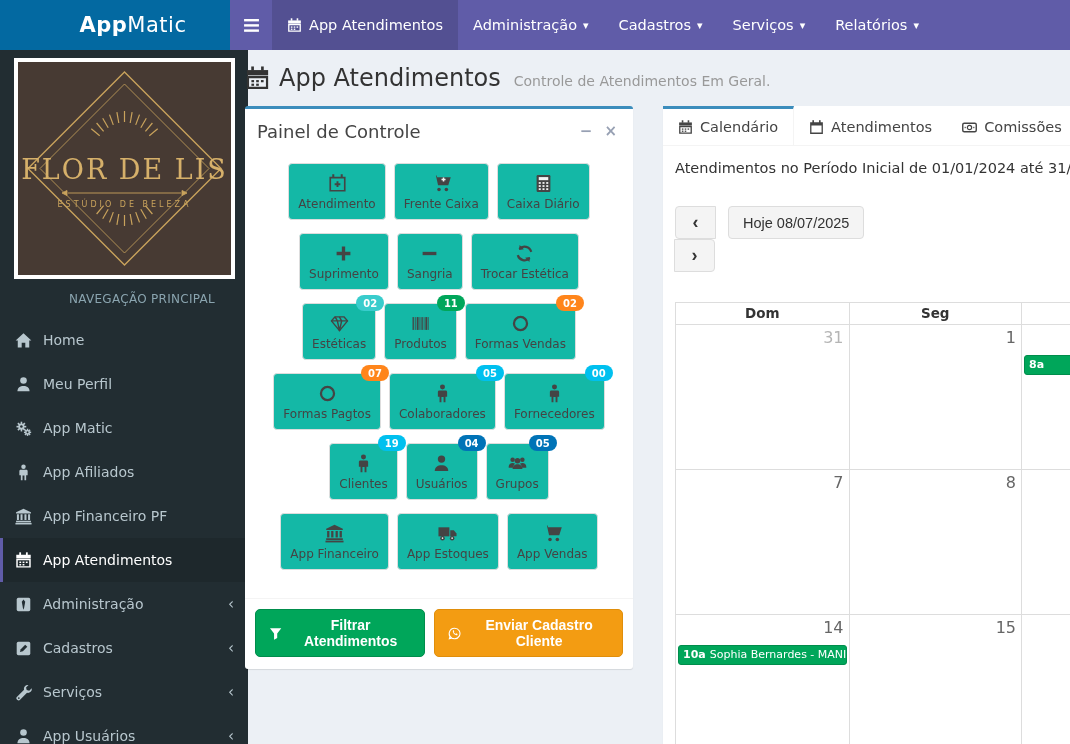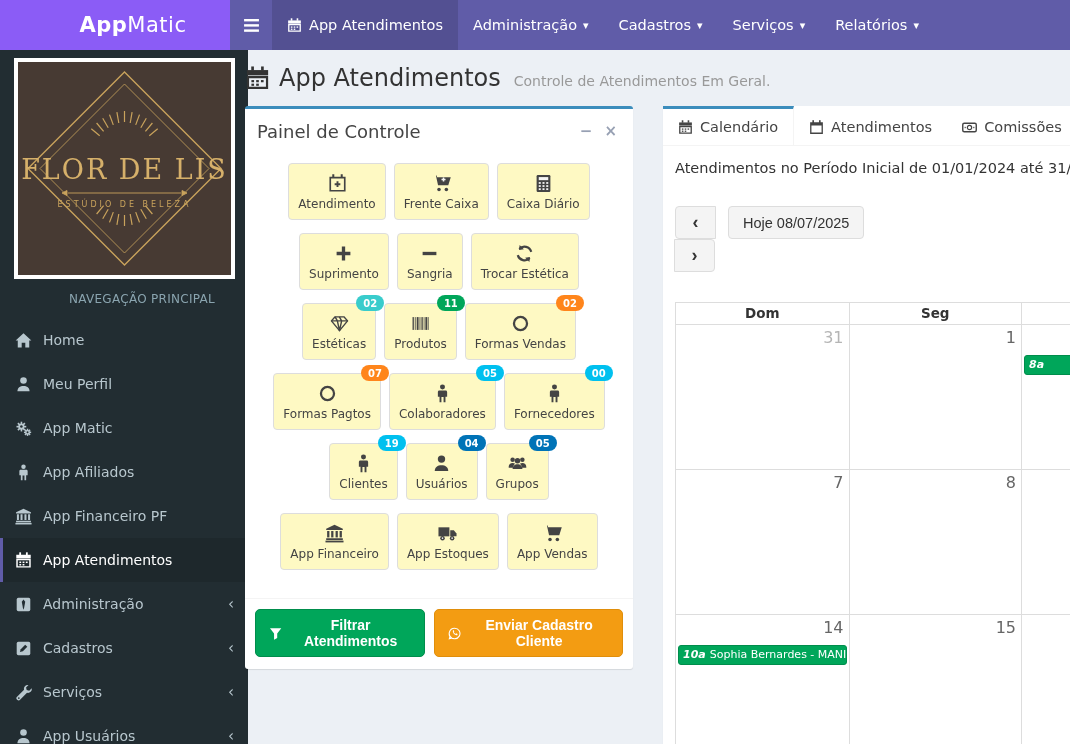--- a/index.html
+++ b/index.html
@@ -1,21 +1,21 @@
 <!DOCTYPE html>
 <html><head>
 <meta charset="utf-8">
 <style>
   * { box-sizing: border-box; margin: 0; padding: 0; }
   html,body { width:1070px; height:744px; overflow:hidden; }
   body { font-family:"DejaVu Sans","Liberation Sans",sans-serif; background:#ecf0f5; position:relative; color:#333; }
 
   
   .navbar { position:absolute; top:0; left:0; width:1070px; height:50px; background:#605ca8; display:flex; z-index:10; }
-  .brand { width:230px; height:50px; background:#8b5cf6; color:#fff; font-size:21px; display:flex; align-items:center; justify-content:center; letter-spacing:.5px;padding-left:36px; }
+  .brand { width:230px; height:50px; background:#0369a1; color:#fff; font-size:21px; display:flex; align-items:center; justify-content:center; letter-spacing:.5px;padding-left:36px; }
   .brand b { font-weight:bold; }
   .hamburger { width:42px; height:50px; display:flex; align-items:center; justify-content:center; cursor:pointer; }
   .hamburger svg { width:15px; height:13px; fill:#fff; }
   .nav-items { display:flex; }
   .nav-item { display:flex; align-items:center; gap:7px; padding:0 15px; color:#fff; font-size:14.5px; cursor:pointer; white-space:nowrap; }
   .nav-item.active { background:rgba(0,0,0,0.13); }
   .nav-item svg { width:15px; height:15px; color:#fff; }
   .caret { font-size:11px; margin-left:-1px; }
 
   
@@ -40,21 +40,21 @@
 
   
   .box { background:#fff; border-radius:3px; box-shadow:0 1px 1px rgba(0,0,0,.1); }
   .box-left { flex:0 0 388px; border-top:3px solid #3c8dbc; }
   .box-header { padding:12px 12px 9px; display:flex; align-items:center; }
   .box-title { font-size:18px; color:#444; }
   .box-tools { margin-left:auto; display:flex; gap:12px; padding-right:4px; }
   .tool-btn { color:#97a0b3; font-size:15px; font-weight:bold; cursor:pointer; line-height:1; }
   .box-body { padding:12px 12px 28px; }
   .btn-row { display:flex; justify-content:center; gap:8px; margin-bottom:13px; }
-  .tile { position:relative; background:#fef9c3; border:1px solid #ddd; border-radius:4px; min-height:57px; padding:7px 9px 5px; display:flex; flex-direction:column; align-items:center; justify-content:center; gap:4px; cursor:pointer; }
+  .tile { position:relative; background:#14b8a6; border:1px solid #ddd; border-radius:4px; min-height:57px; padding:7px 9px 5px; display:flex; flex-direction:column; align-items:center; justify-content:center; gap:4px; cursor:pointer; }
   .tile svg { width:19px; height:19px; color:#444; }
   .tile .lbl { font-size:12px; color:#444; white-space:nowrap; }
   .badge { position:absolute; top:-9px; right:-9px; color:#fff; font-size:10px; font-weight:bold; padding:2.5px 7px; border-radius:10px; line-height:1.1; }
   .b-teal { background:#39cccc; } .b-green { background:#00a65a; } .b-orange { background:#ff851b; }
   .b-aqua { background:#00c0ef; } .b-blue { background:#0073b7; }
   .box-footer { border-top:1px solid #f4f4f4; padding:10px 10px 12px; display:flex; gap:9px; }
   .btn { border-radius:5px; color:#fff; font-size:14px; font-weight:bold; padding:7px 13px; display:flex; align-items:center; gap:8px; cursor:pointer; border:1px solid transparent; }
   .btn svg { width:15px; height:15px; color:#fff; }
   .btn-green { background:#00a65a; border-color:#008d4c; }
   .btn-orange { background:#f39c12; border-color:#e08e0b; }
@@ -75,21 +75,21 @@
   .cal { border:1px solid #ddd; width:1208px; }
   .cal-head { display:grid; grid-template-columns:repeat(7,172.5px); }
   .cal-head .hcell { text-align:center; font-weight:bold; font-size:13.5px; color:#333; padding:2px 0 3px; border-left:1px solid #ddd; }
   .cal-head .hcell:first-child { border-left:none; }
   .cal-row { display:grid; grid-template-columns:repeat(7,172.5px); height:145px; border-top:1px solid #ddd; }
   .cal-cell { border-left:1px solid #ddd; overflow:hidden; }
   .cal-cell:first-child { border-left:none; }
   .daynum { display:block; text-align:right; padding:3px 5px 0; font-size:16px; color:#666; height:25px; }
   .daynum.muted { color:#b5b5b5; }
   .event { margin:5px 2px 0; background:#00a65a; border:1px solid #008d4c; border-radius:3px; color:#fff; font-size:11px; padding:2px 4px 3px; white-space:nowrap; overflow:hidden; cursor:pointer; }
-  .event b { margin-right:4px;font-style:italic; }
+  .event b { margin-right:4px; }
   .hidden-defs { position:absolute; width:0; height:0; overflow:hidden; }
 </style>
 </head>
 <body>
 
 <svg class="hidden-defs" aria-hidden="true">
     <defs>
   <symbol id="i-bars" viewBox="0 0 16 14">
         <rect x="0" y="0" width="16" height="2.6"></rect>
         <rect x="0" y="5.6" width="16" height="2.6"></rect>

